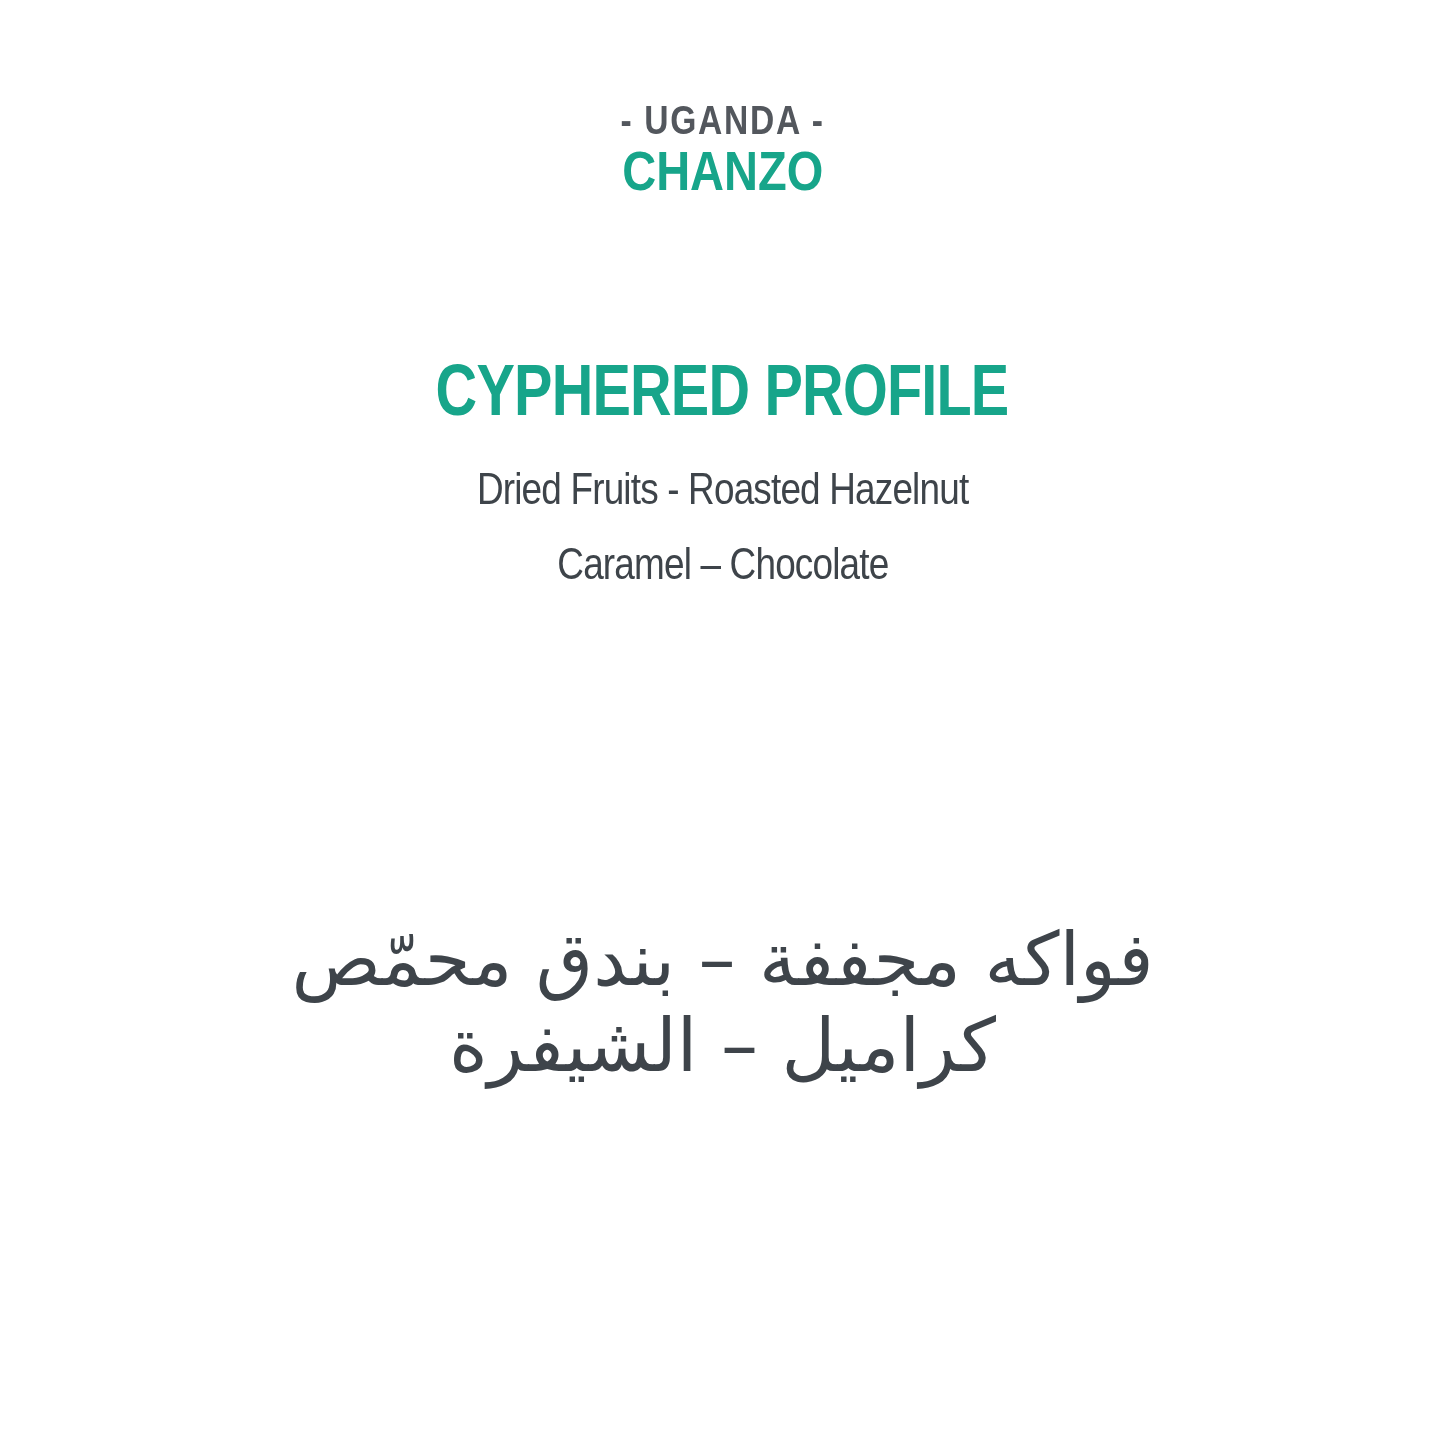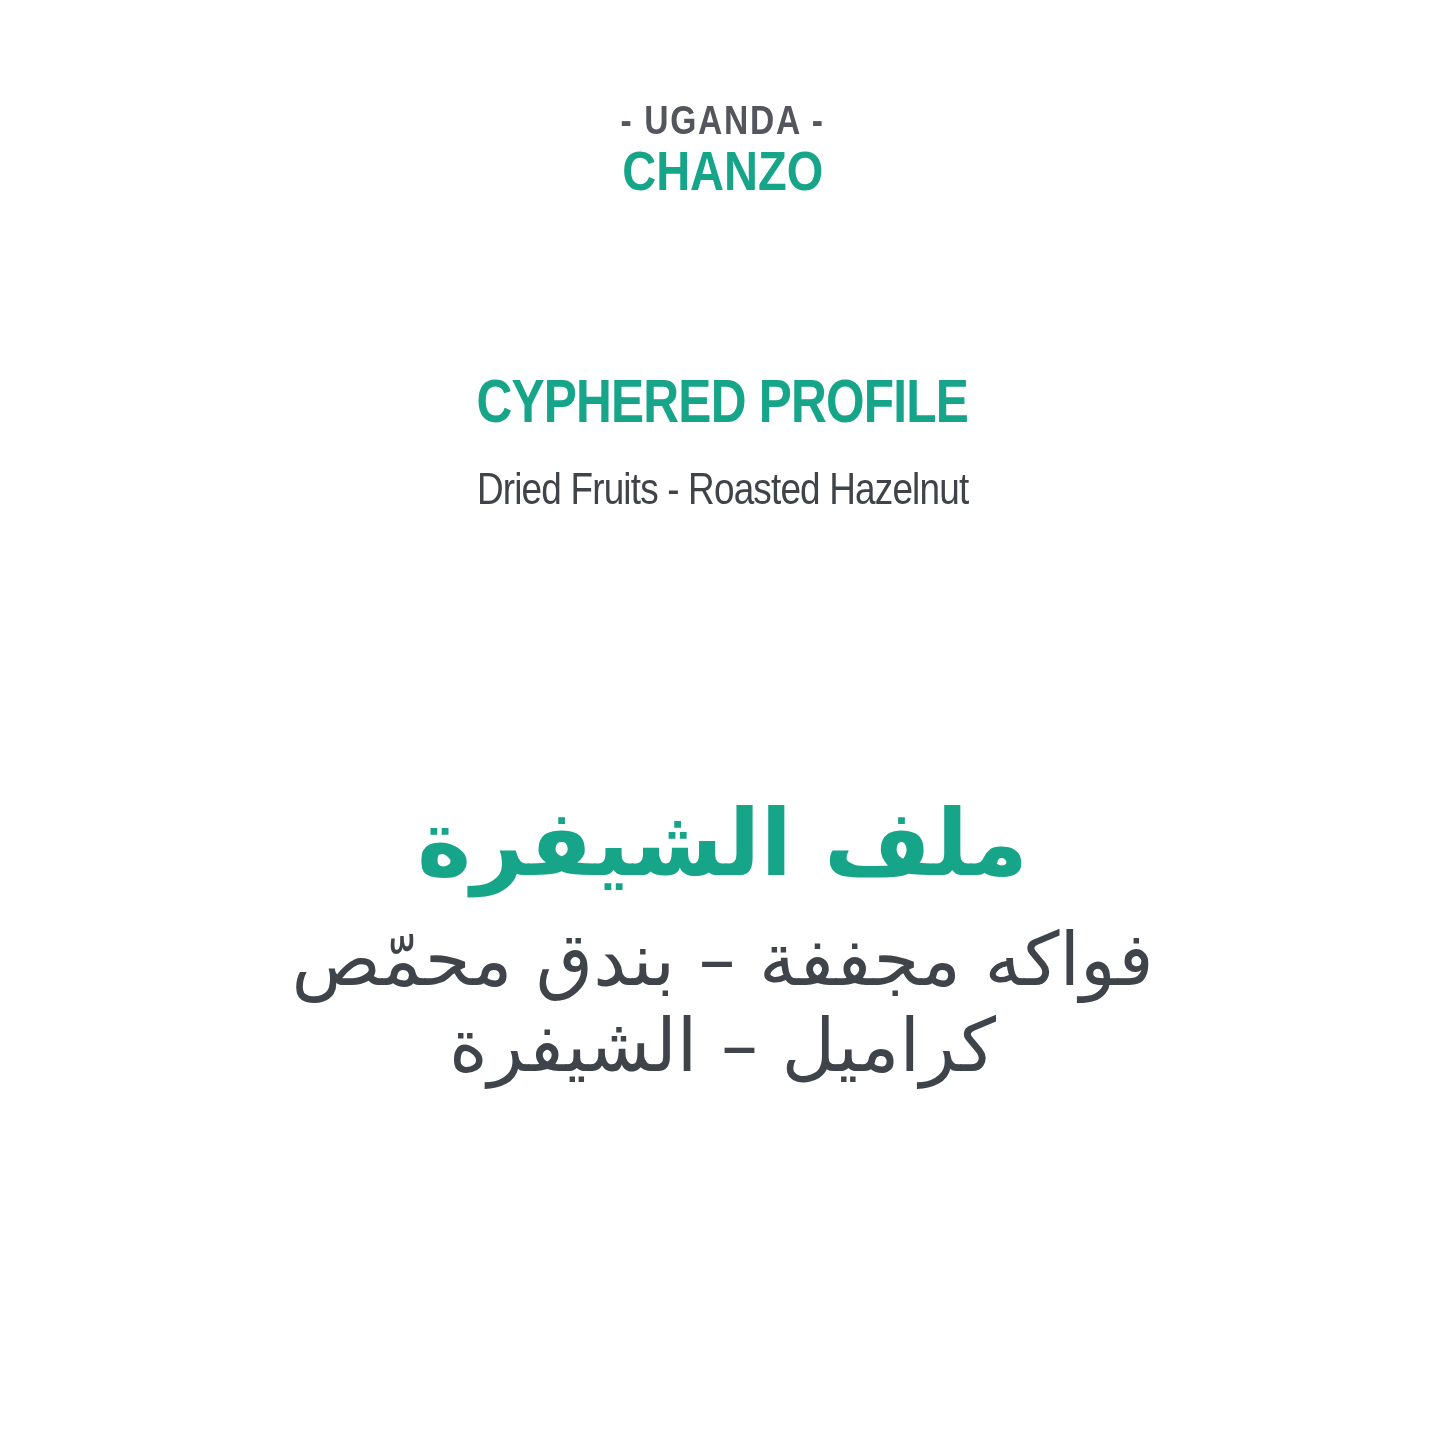--- a/index.html
+++ b/index.html
@@ -42,22 +42,22 @@
   }
   .brand {
     top: 143px;
     font-size: 56px;
     font-weight: 800;
     letter-spacing: 0px;
     color: var(--color-teal);
   }
   
   .profile-title {
-    top: 370px;
-    font-size: 62px;
+    top: 354px;
+    font-size: 72px;
     font-weight: 800;
     letter-spacing: -1px;
     color: var(--color-teal);
   }
   .profile-title .cond { transform: scaleX(0.80); }
   .flavor {
     font-size: 45px;
     font-weight: 400;
     letter-spacing: -1px;
     color: var(--color-dark);
@@ -98,24 +98,24 @@
   </div>
 
   <div class="line profile-title">
     <span class="cond">CYPHERED PROFILE</span>
   </div>
 
   <div class="line flavor flavor-1">
     <span class="cond">Dried Fruits - Roasted Hazelnut</span>
   </div>
 
+  <div class="line flavor flavor-2">
+    <span class="cond">Caramel – Chocolate</span>
+  </div>
 
-  <div class="line arabic ar-title" lang="ar">
-    <span>ملف الشيفرة</span>
-  </div>
 
   <div class="line arabic ar-flavor ar-flavor-1" lang="ar">
     <span>فواكه مجففة – بندق محمّص</span>
   </div>
 
   <div class="line arabic ar-flavor ar-flavor-2" lang="ar">
     <span>كراميل – الشيفرة</span>
   </div>
 
 </div>

